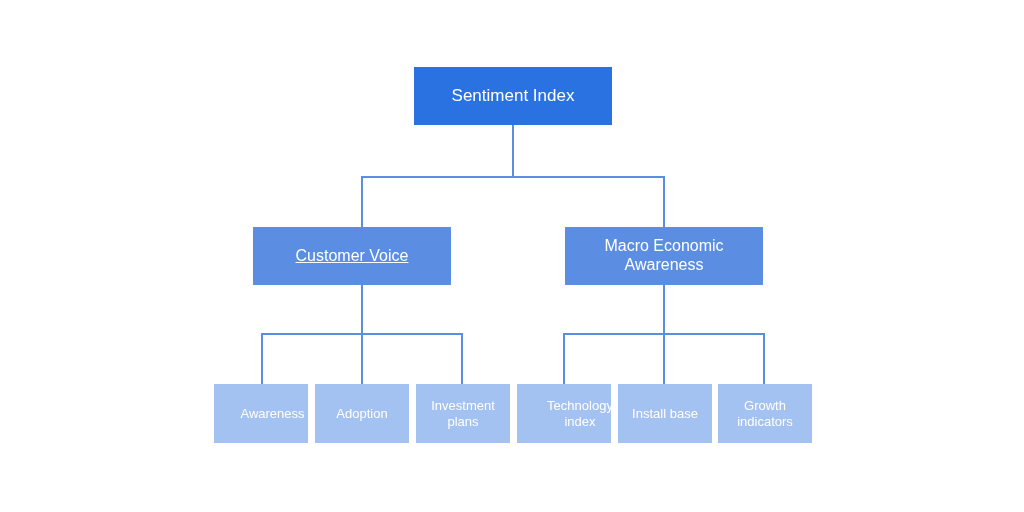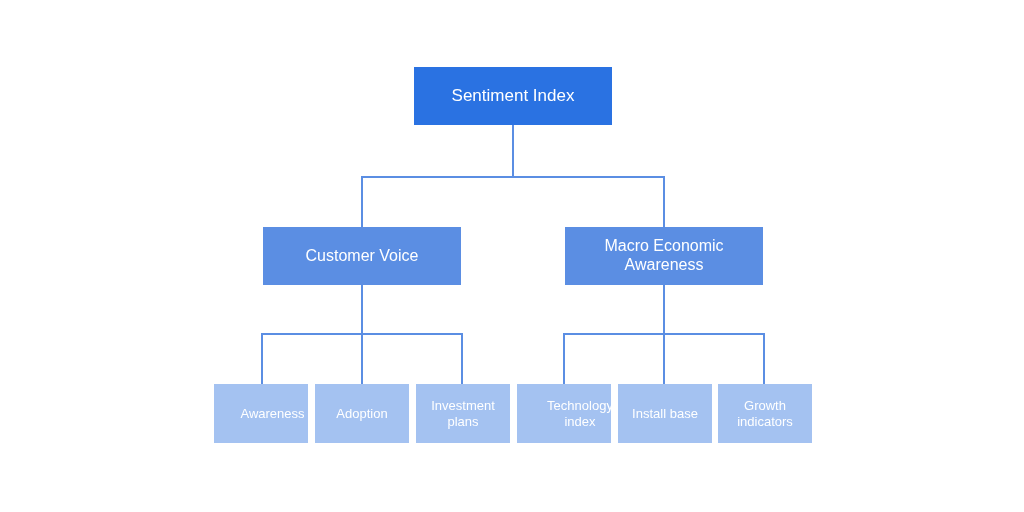--- a/index.html
+++ b/index.html
@@ -53,21 +53,21 @@
   }
 
   
   .node-branch {
     top: 227px;
     width: 198px;
     height: 58px;
     background: #5b8ee3;
     font-size: 16px;
   }
-  .node-branch-left  { left: 263px; }
+  .node-branch-left  { left: 253px; text-decoration: underline; }
   .node-branch-right { left: 565px; }
 
   
   .node-leaf {
     top: 384px;
     width: 94px;
     height: 59px;
     background: #a4c2f1;
     font-size: 13px;
   }

